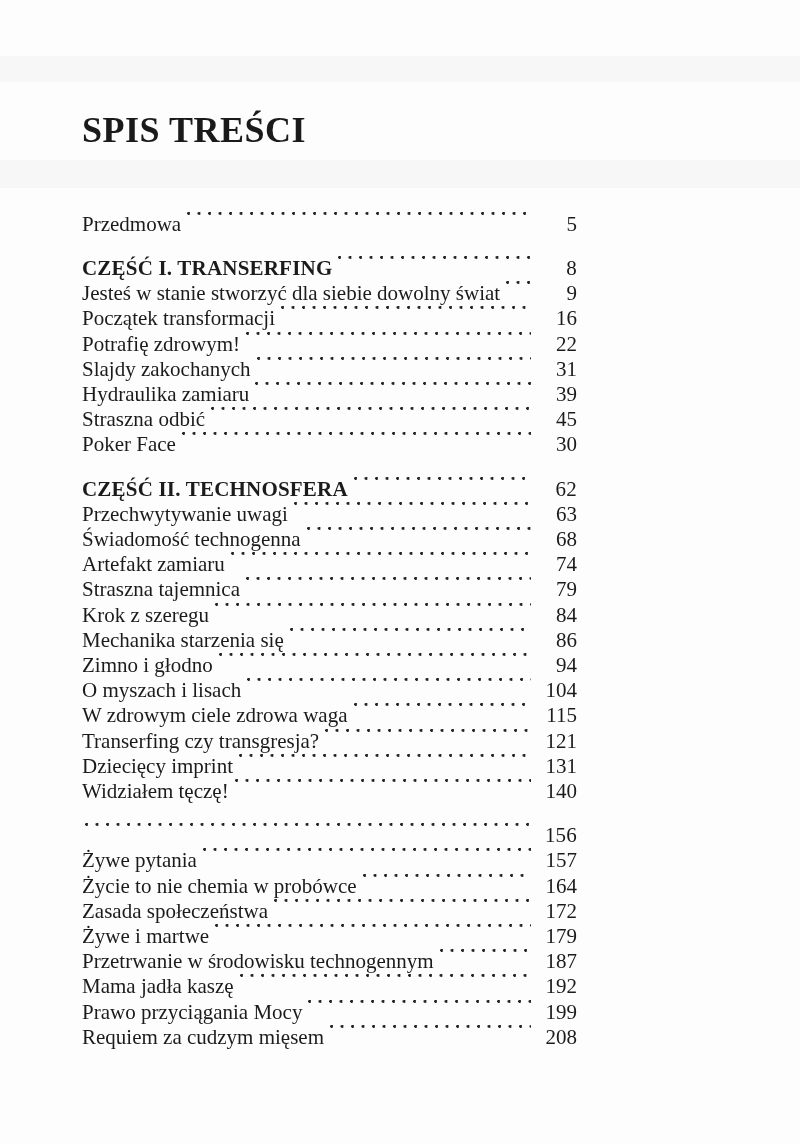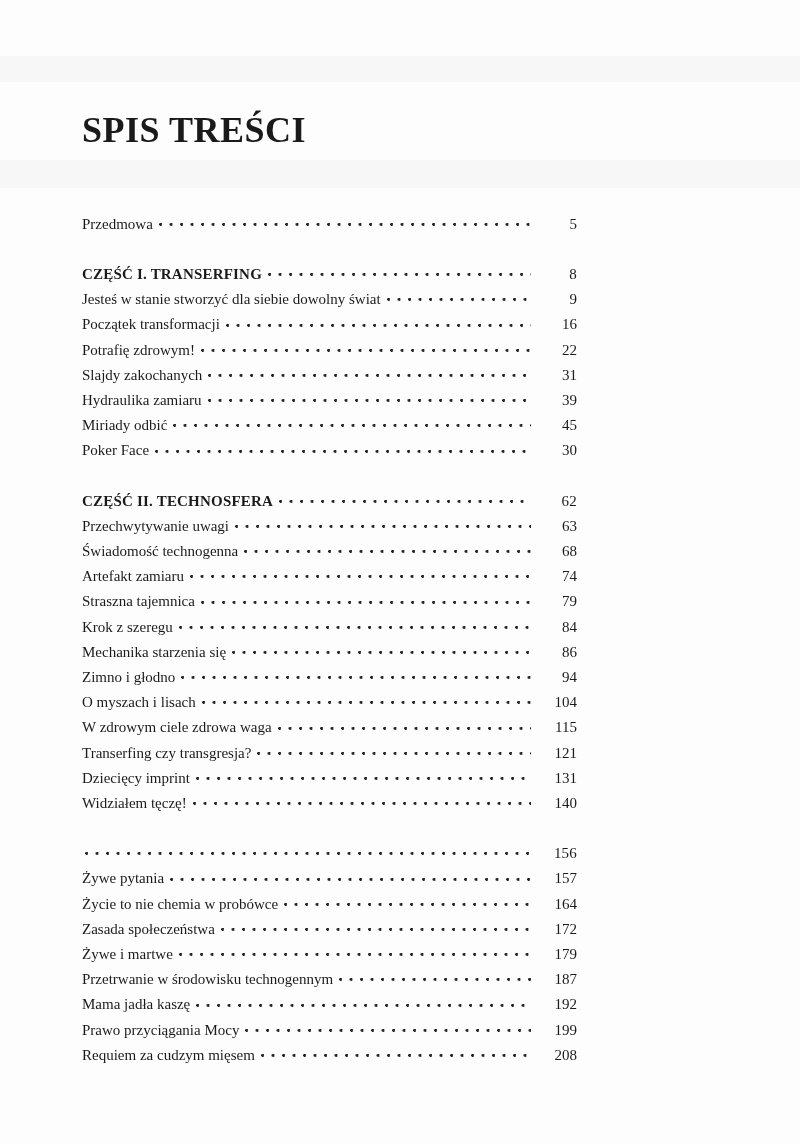--- a/index.html
+++ b/index.html
@@ -38,28 +38,28 @@
     letter-spacing: 0.5px;
     line-height: 1.05;
     margin: 0;
     color: #1a1a1a;
   }
   .toc {
     margin-top: 62px;
   }
   .toc-row {
     display: flex;
-    align-items: center;
-    font-size: 15px;
+    align-items: flex-start;
+    font-size: 21px;
     line-height: 25.2px;
     white-space: nowrap;
   }
   .toc-row.part {
     font-weight: bold;
-    margin-top: 25px;
+    margin-top: 19px;
     letter-spacing: 0.2px;
   }
   .toc-label {
     flex: 0 0 auto;
     padding-right: 3px;
   }
   .dot-leader {
     flex: 1 1 auto;
     height: 3px;
     margin: 0 10px 0 3px;
@@ -125,21 +125,21 @@
     <span class="toc-page">31</span>
   </div>
 
   <div class="toc-row">
     <span class="toc-label">Hydraulika zamiaru</span>
     <span class="dot-leader"></span>
     <span class="toc-page">39</span>
   </div>
 
   <div class="toc-row">
-    <span class="toc-label">Miriady odbić</span>
+    <span class="toc-label">Straszna odbić</span>
     <span class="dot-leader"></span>
     <span class="toc-page">45</span>
   </div>
 
   <div class="toc-row">
     <span class="toc-label">Poker Face</span>
     <span class="dot-leader"></span>
     <span class="toc-page">30</span>
   </div>
 

